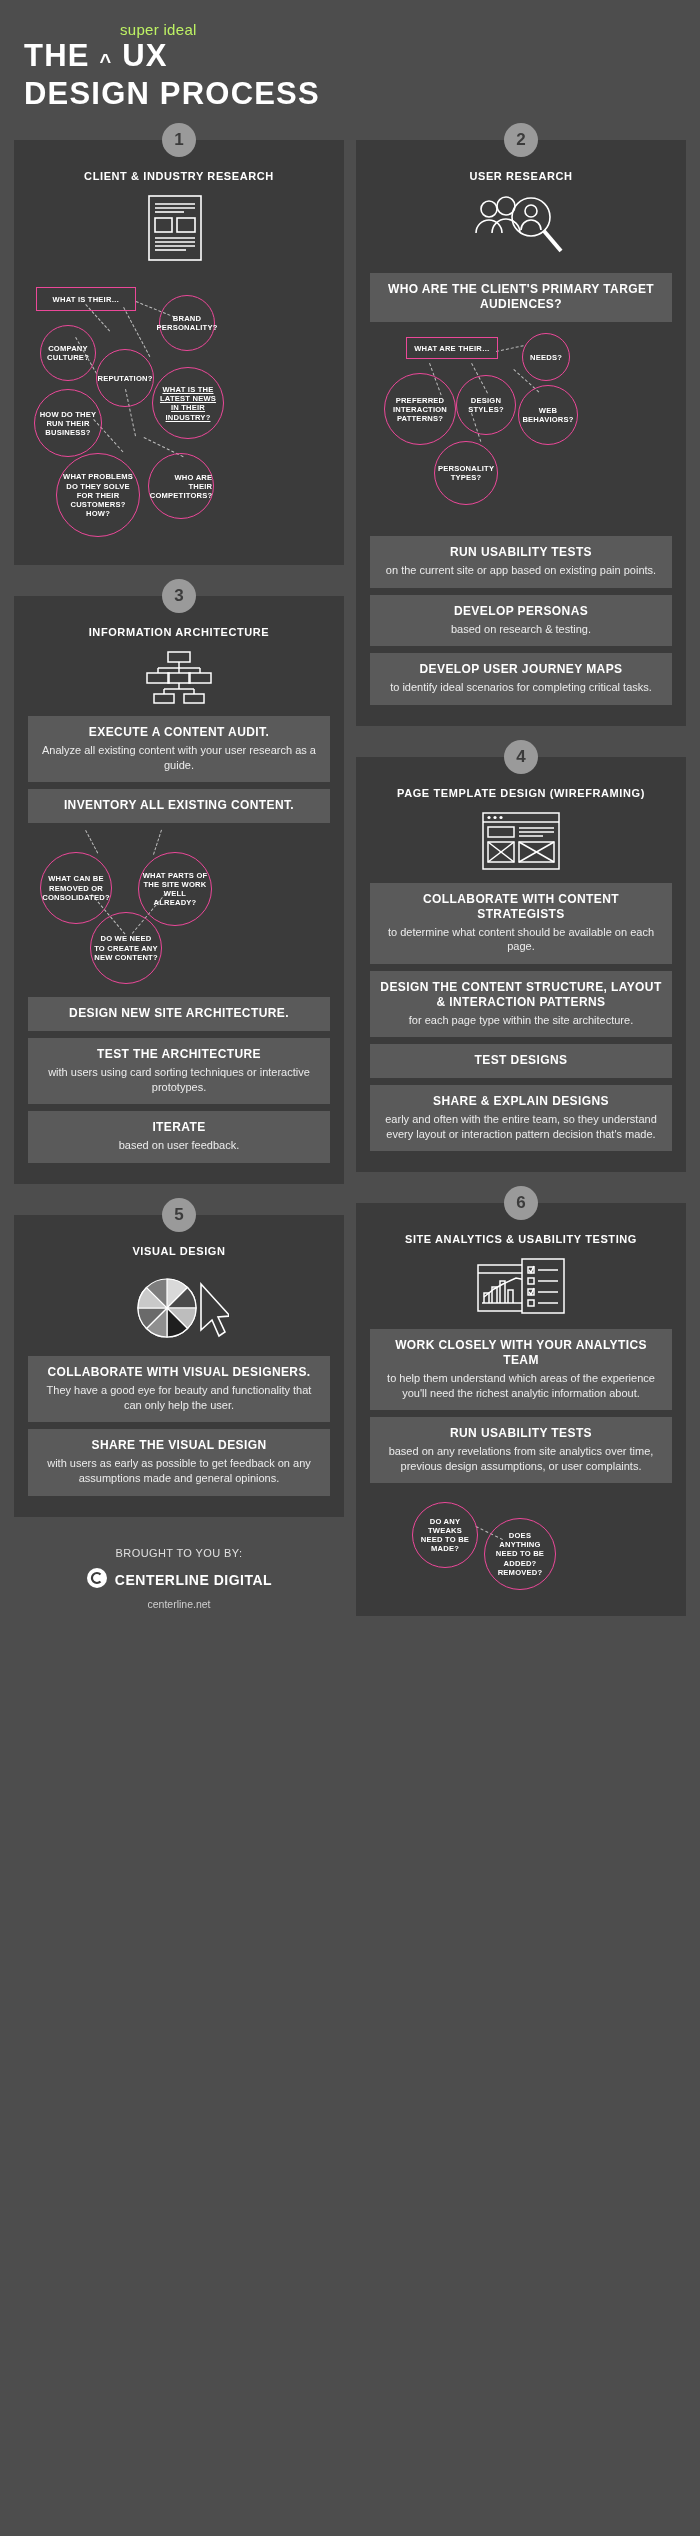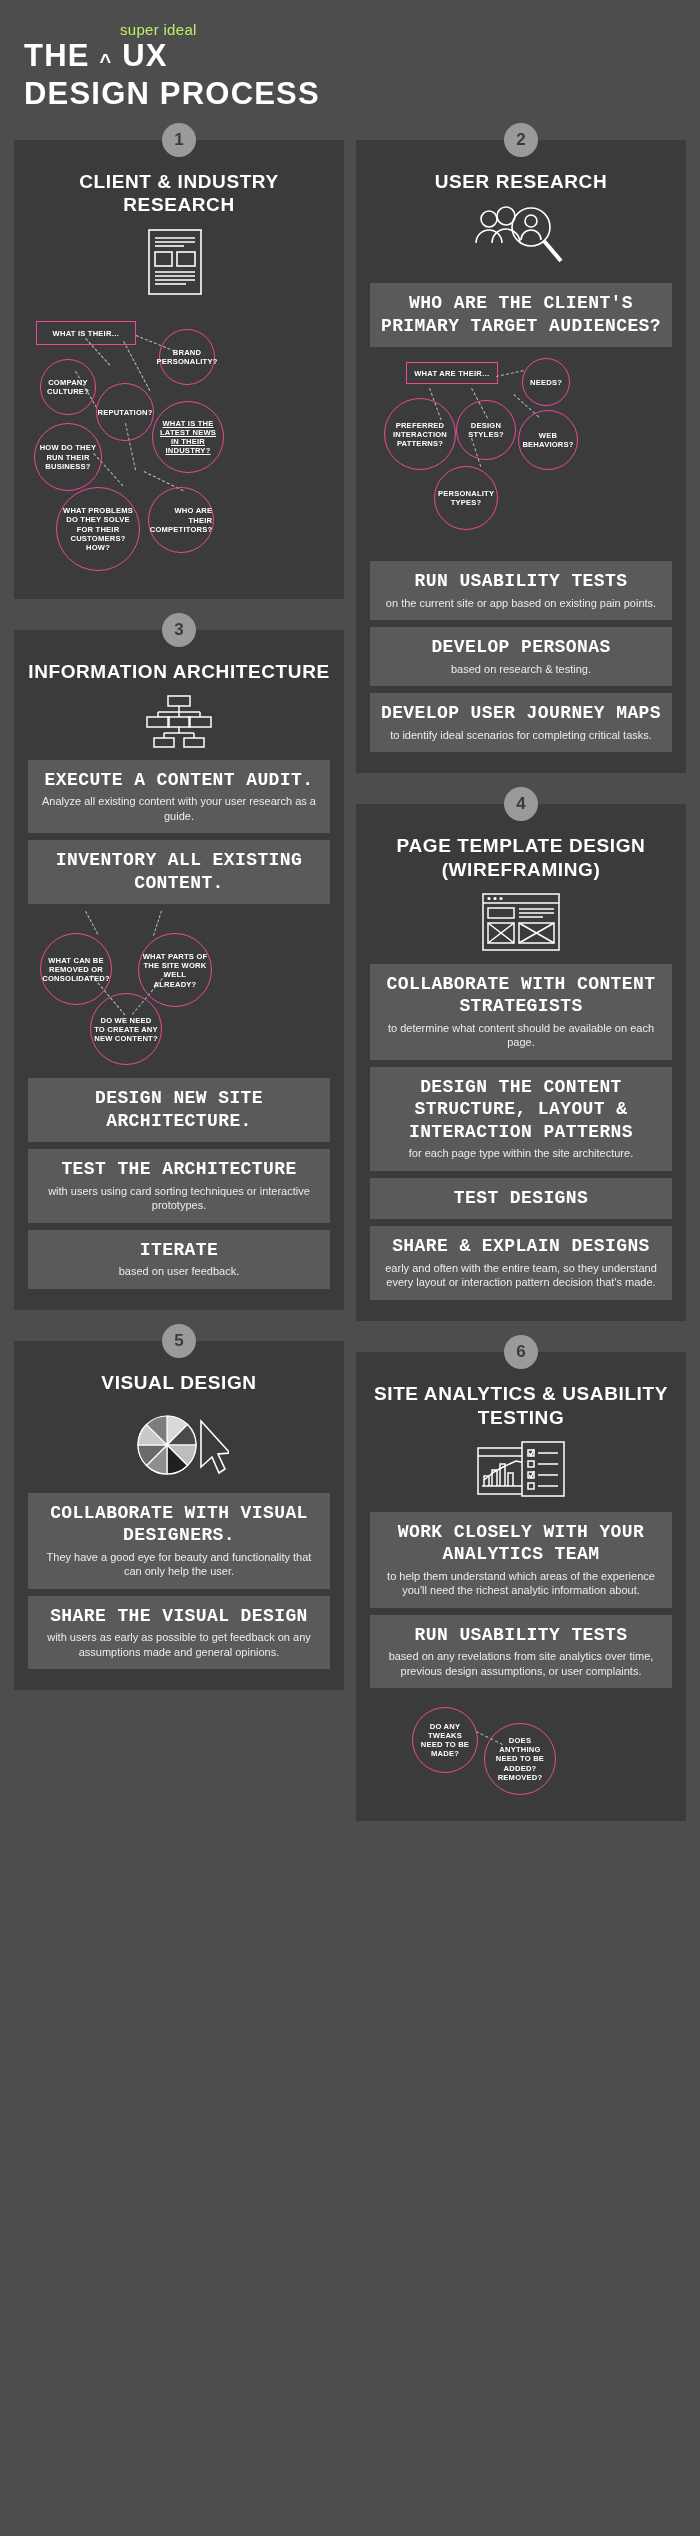--- a/index.html
+++ b/index.html
@@ -74,41 +74,40 @@
     position: relative;
     z-index: 3;
   }
   .step-body {
     background: #3b3b3b;
     margin-top: -17px;
     padding: 26px 10px 14px 10px;
   }
   .step-title {
     text-align: center;
-    font-size: 19px;
+    font-size: 11px;
     font-weight: bold;
     letter-spacing: 0.6px;
     line-height: 1.25;
     margin: 4px 0 10px 0;
     text-transform: uppercase;
   }
   
   .panel {
     background: #5a5a5a;
     margin: 7px 4px;
     padding: 9px 10px 10px 10px;
     text-align: center;
   }
   .panel-h {
-    font-size: 18px;
+    font-size: 12px;
     font-weight: bold;
     letter-spacing: 0.4px;
     line-height: 1.25;
     text-transform: uppercase;
-    font-family: Liberation Mono, monospace;
   }
   .panel-p {
     font-size: 11px;
     line-height: 1.32;
     color: #ececec;
     margin-top: 3px;
   }
   
   .bubble-area {
     position: relative;
@@ -309,20 +308,33 @@
             <div class="panel-h">COLLABORATE WITH VISUAL DESIGNERS.</div>
             <div class="panel-p">They have a good eye for beauty and functionality that can only help the user.</div>
           </div>
           <div class="panel">
             <div class="panel-h">SHARE THE VISUAL DESIGN</div>
             <div class="panel-p">with users as early as possible to get feedback on any assumptions made and general opinions.</div>
           </div>
         </div>
       </div>
 
+      <div class="footer">
+        <div class="footer-label">BROUGHT TO YOU BY:</div>
+        <div class="brand-row">
+          <span>
+            <svg width="22" height="22" viewBox="0 0 22 22">
+              <circle cx="11" cy="11" r="10" fill="#ffffff"></circle>
+              <path d="M14.5 7.5 A5 5 0 1 0 14.5 14.5" fill="none" stroke="#3b3b3b" stroke-width="2.2"></path>
+            </svg>
+          </span>
+          <span class="brand-name">CENTERLINE DIGITAL</span>
+        </div>
+        <div class="footer-url">centerline.net</div>
+      </div>
 
     </div>
 
     <div class="col">
 
       <div class="step">
         <div class="step-badge">2</div>
         <div class="step-body">
           <div class="step-title">USER RESEARCH</div>
 

